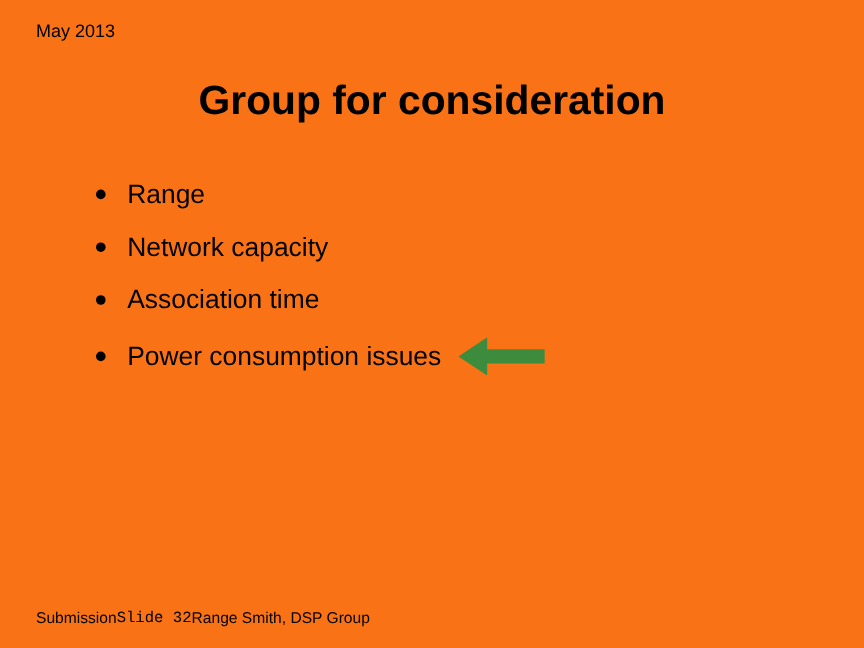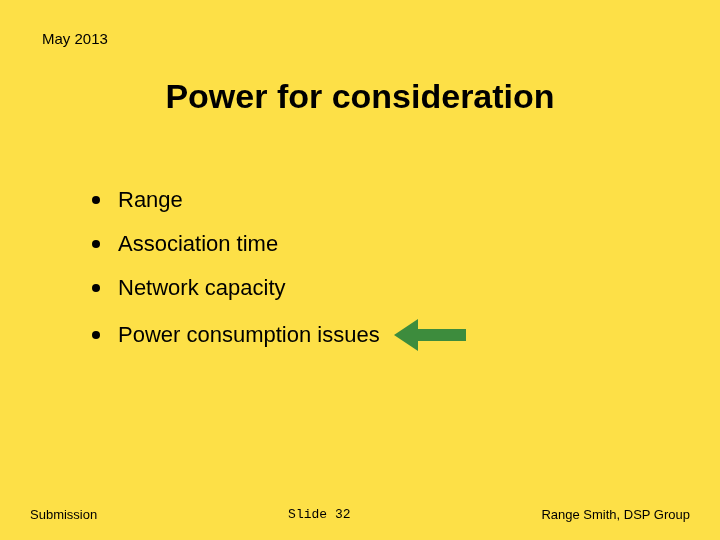--- a/index.html
+++ b/index.html
@@ -13,23 +13,23 @@
       height: 540px;
       background: #ffffff;
       font-family: 'Times New Roman', Times, serif;
       overflow: hidden;
       position: relative;
     }
 
     .slide {
       width: 720px;
       height: 540px;
-      background: #fde047;
+      background: #f97316;
       position: relative;
-      padding: 12px;
+      padding: 0;
     }
 
     .header {
       display: flex;
       justify-content: space-between;
       align-items: flex-start;
       padding: 18px 30px 0 30px;
     }
 
     .header-left {
@@ -51,21 +51,21 @@
     }
 
     .title {
       font-size: 34px;
       font-weight: bold;
       color: #000000;
       font-family: Arial, sans-serif;
     }
 
     .content-section {
-      margin-top: 71px;
+      margin-top: 45px;
       padding: 0 60px 0 80px;
       text-align: center;
     }
 
     .bullet-list {
       list-style: none;
       padding: 0;
     }
 
     .bullet-list li {
@@ -96,21 +96,21 @@
       align-items: center;
       margin-left: 14px;
     }
 
     .footer {
       position: absolute;
       bottom: 18px;
       left: 0;
       right: 0;
       display: flex;
-      justify-content: space-between;
+      justify-content: flex-start;
       padding: 0 30px;
       align-items: center;
     }
 
     .footer-left {
       font-size: 13px;
       color: #000000;
       font-family: Arial, sans-serif;
     }
 
@@ -129,36 +129,36 @@
 </head>
 <body>
 
 <div class="slide">
 
   <div class="header">
     <span class="header-left">May 2013</span>
   </div>
 
   <div class="title-section">
-    <h1 class="title">Power for consideration</h1>
+    <h1 class="title">Group for consideration</h1>
   </div>
 
   <div class="content-section">
     <ul class="bullet-list">
     <li>
           <span class="bullet-dot"></span>
           <span class="bullet-text">Range</span>
         </li>
         <li>
           <span class="bullet-dot"></span>
-          <span class="bullet-text">Association time</span>
+          <span class="bullet-text">Network capacity</span>
         </li>
         <li>
           <span class="bullet-dot"></span>
-          <span class="bullet-text">Network capacity</span>
+          <span class="bullet-text">Association time</span>
         </li>
         <li>
           <span class="bullet-dot"></span>
           <span class="bullet-text">Power consumption issues</span>
           <span class="arrow-container">
         <svg width="72" height="32" viewBox="0 0 72 32" xmlns="http://www.w3.org/2000/svg">
           <polygon points="0,16 24,0 24,10 72,10 72,22 24,22 24,32" fill="#3d8c3d"></polygon>
         </svg>
       </span>
         </li>

